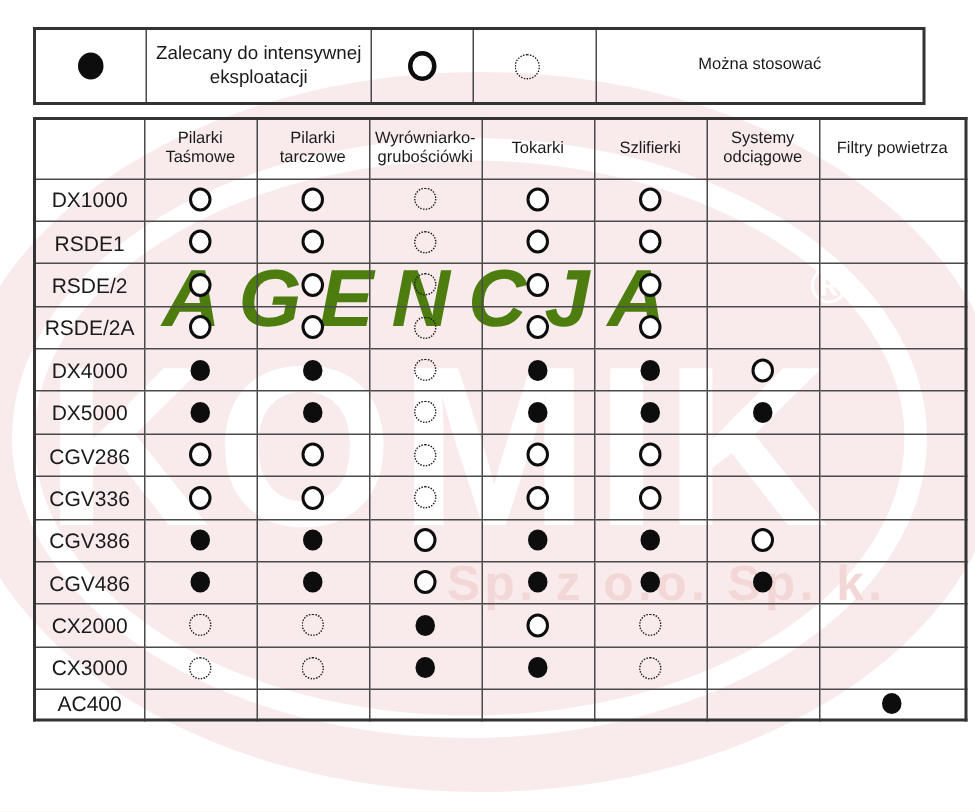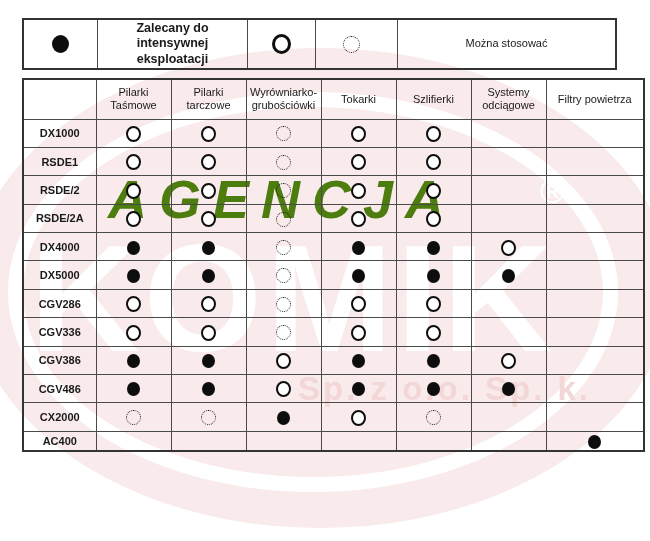--- a/index.html
+++ b/index.html
@@ -57,21 +57,21 @@
     display:flex;box-sizing:border-box;
     border:2px solid #333333;background:transparent;z-index:5;
   }
   .lcell{
     box-sizing:border-box;border-left:1.5px solid #4a4a4a;
     display:flex;align-items:center;justify-content:center;
     text-align:center;
   }
   .lcell:first-child{border-left:none;}
   .ltext{font-size:12.5px;line-height:1.25;padding:0 4px;}
-  .ltext.bold{font-weight:bold;}
+  .ltext.bold{font-weight:normal;}
   .ltext.small{font-size:11px;}
   .w-s1{width:73px;}  .w-t1{width:150px;}
   .w-s2{width:68px;}  .w-t2{width:153px;}
   .w-s3{width:72px;}  .w-t3{width:79px;flex:1;margin-left:10px;}
 
   
   .main-wrap{position:absolute;left:22px;top:78px;z-index:5;}
   table.main-table{
     border-collapse:collapse;table-layout:fixed;width:621px;
     background:transparent;
@@ -83,21 +83,21 @@
     box-sizing:border-box;background:transparent;
   }
   .main-table{border:2.5px solid #333333;}
   .main-table thead tr{height:40px;}
   .main-table thead th{
     font-size:11px;font-weight:normal;line-height:1.2;padding:2px 1px;
   }
   .main-table tbody tr{height:28.4px;}
   .main-table tbody tr:last-child{height:20px;}
   .main-table tbody th{
-    font-size:11px;font-weight:bold;
+    font-size:14px;font-weight:normal;
   }
 </style>
 </head>
 <body>
 
 <div class="wm wm-ellipse"></div>
 <div class="wm wm-ring"></div>
 <div class="wm wm-agencja">AGENCJA</div>
 <div class="wm wm-komik">KOMIK</div>
 <div class="wm wm-reg">®</div>
@@ -246,20 +246,30 @@
           <th>CX2000</th>
           <td><span class="sym sym-dotted"></span></td>
           <td><span class="sym sym-dotted"></span></td>
           <td><span class="sym sym-filled"></span></td>
           <td><span class="sym sym-open"></span></td>
           <td><span class="sym sym-dotted"></span></td>
           <td></td>
           <td></td>
         </tr>
         <tr>
+          <th>CX3000</th>
+          <td><span class="sym sym-dotted"></span></td>
+          <td><span class="sym sym-dotted"></span></td>
+          <td><span class="sym sym-filled"></span></td>
+          <td><span class="sym sym-filled"></span></td>
+          <td><span class="sym sym-dotted"></span></td>
+          <td></td>
+          <td></td>
+        </tr>
+        <tr>
           <th>AC400</th>
           <td></td>
           <td></td>
           <td></td>
           <td></td>
           <td></td>
           <td></td>
           <td><span class="sym sym-filled"></span></td>
         </tr>
       </tbody>

